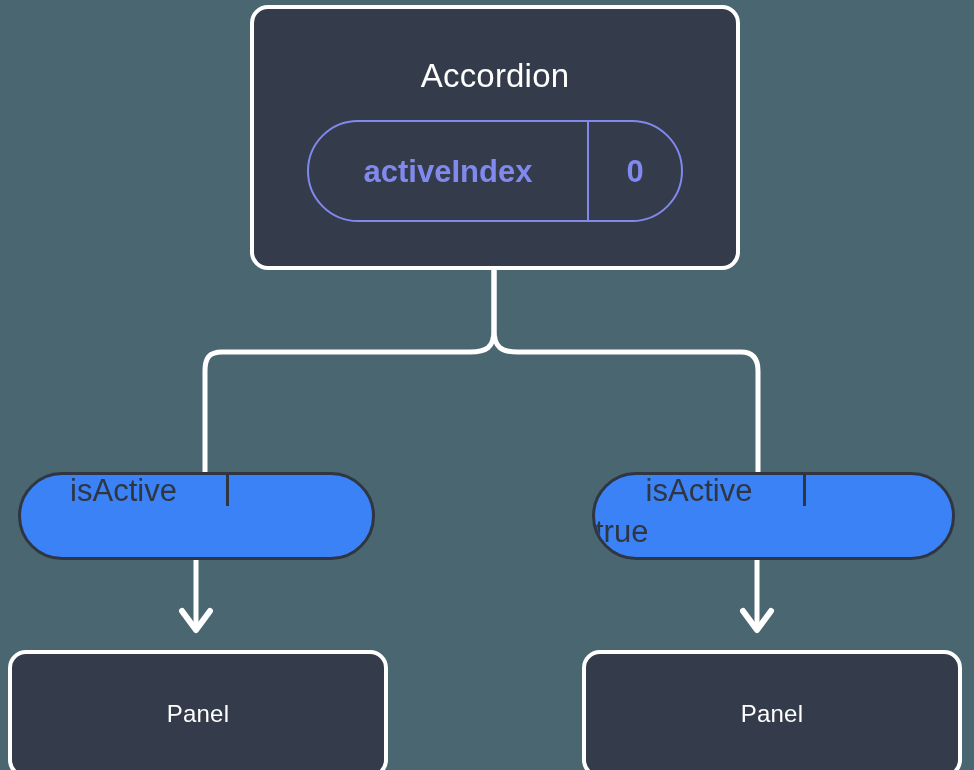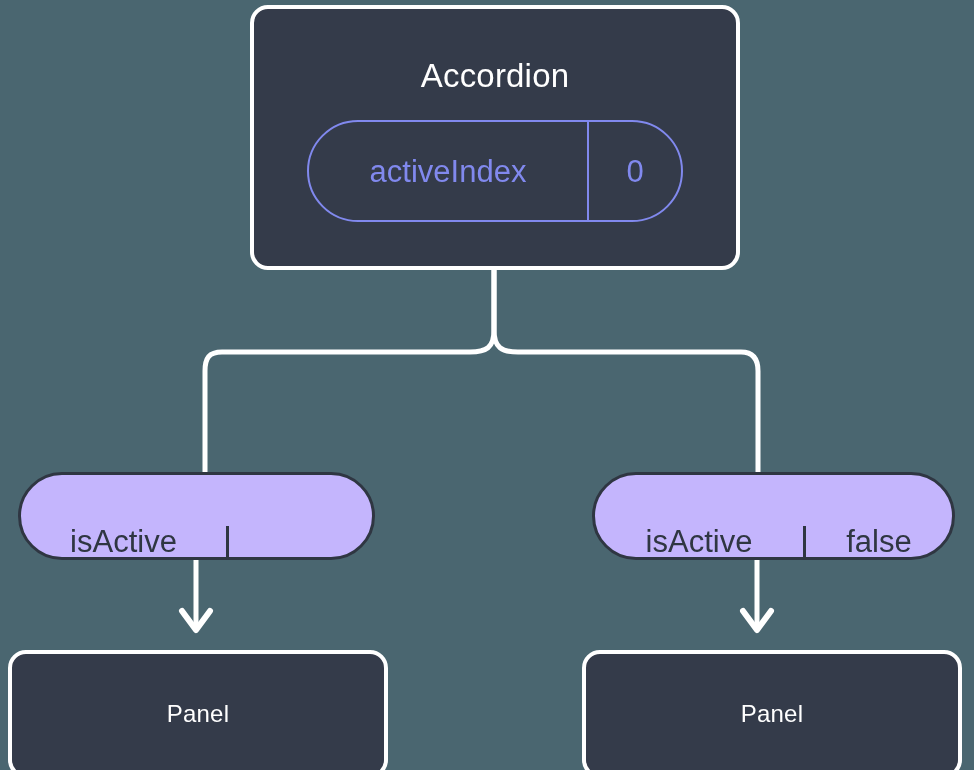--- a/index.html
+++ b/index.html
@@ -93,41 +93,42 @@
     width: 376px;
     height: 102px;
   }
   .pill-outline .pill-key,
   .pill-outline .pill-val {
     display: flex;
     align-items: center;
     justify-content: center;
     color: #8189ee;
     font-size: 31px;
-    font-weight: 400;
+    font-weight: 700;
     line-height: 1;
   }
   .pill-outline .pill-key {
     width: 278px;
     border-right: 2px solid #8189ee;
   }
   .pill-outline .pill-val {
     flex: 1;
   }
 
   
   .pill-filled {
     position: absolute;
     box-sizing: border-box;
     display: flex;
-    align-items: flex-end;
+    align-items: flex-start;
     border: 3px solid #2f3642;
     border-radius: 999px;
-    background: #c4b5fd;
+    background: #3b82f6;
     overflow: hidden;
+    flex-direction: column;
   }
   .pill-filled .pill-key,
   .pill-filled .pill-val {
     display: flex;
     align-items: center;
     justify-content: center;
     color: #2f3642;
     font-size: 31px;
     font-weight: 400;
     line-height: 1;
@@ -188,21 +189,21 @@
     <div class="pill-key">activeIndex</div>
     <div class="pill-val">0</div>
   </div>
 
   <div class="pill-filled" id="prop-is-active-left">
     <div class="pill-key">isActive</div>
   </div>
 
   <div class="pill-filled" id="prop-is-active-right">
     <div class="pill-key">isActive</div>
-    <div class="pill-val">false</div>
+    <div class="pill-val">true</div>
   </div>
 
   <div class="card panel-card" id="panel-left">
     <div class="card-title">Panel</div>
   </div>
 
   <div class="card panel-card" id="panel-right">
     <div class="card-title">Panel</div>
   </div>
 

